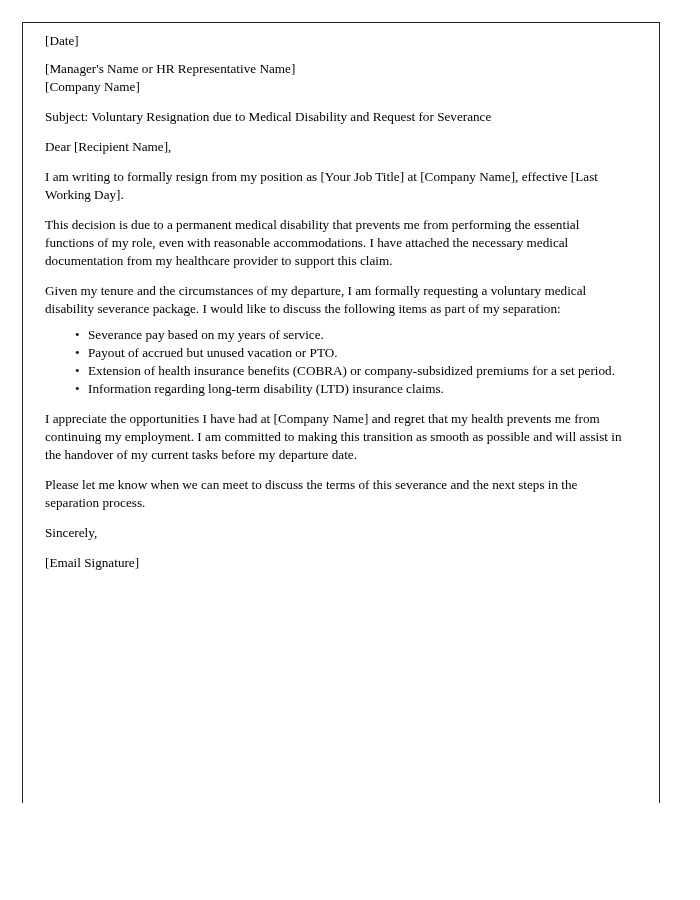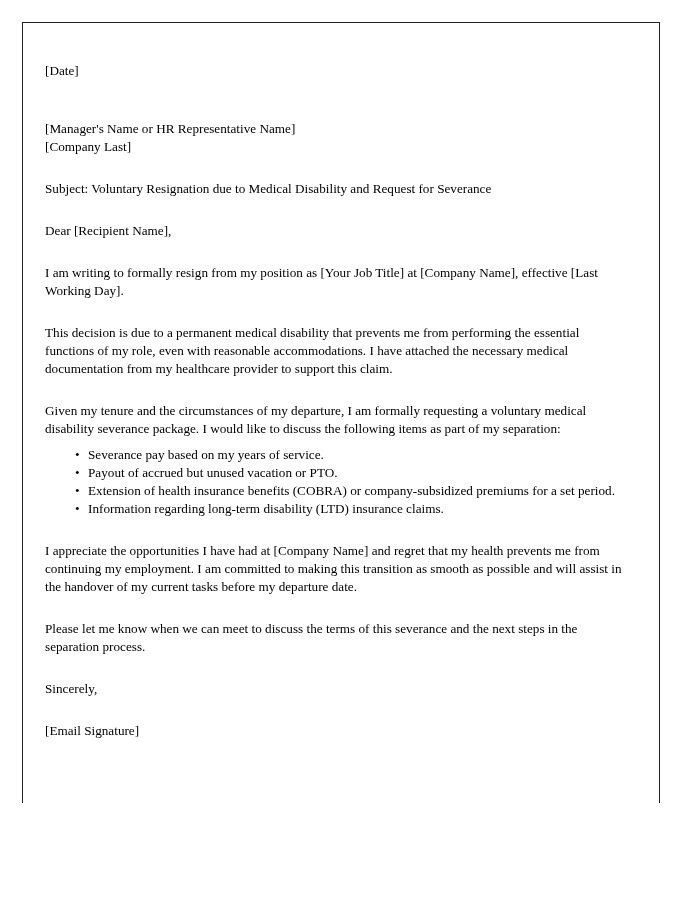--- a/index.html
+++ b/index.html
@@ -35,24 +35,24 @@
     color: #000000;
     font-size: 13.2px;
     line-height: 18px;
     text-align: left;
   }
   .block {
     margin: 0;
     padding: 0;
   }
   .addr-block {
-    margin-top: 40px;
+    margin-top: 10px;
   }
   .para {
-    margin-top: 24px;
+    margin-top: 12px;
   }
   .line {
     display: block;
     white-space: pre-wrap;
   }
   ul.items {
     list-style: none;
     margin: 8px 0 0 0;
     padding: 0;
   }
@@ -77,21 +77,21 @@
 
 <div id="letter">
 
 
   <div class="block addr-block">
     <span class="line">[Date]</span>
   </div>
 
   <div class="block addr-block">
     <span class="line">[Manager's Name or HR Representative Name]</span>
-    <span class="line">[Company Last]</span>
+    <span class="line">[Company Name]</span>
   </div>
 
   <div class="block para">Subject: Voluntary Resignation due to Medical Disability and Request for Severance</div>
 
   <div class="block para">Dear [Recipient Name],</div>
 
   <div class="block para">I am writing to formally resign from my position as [Your Job Title] at [Company Name], effective [Last Working Day].</div>
 
   <div class="block para">This decision is due to a permanent medical disability that prevents me from performing the essential functions of my role, even with reasonable accommodations. I have attached the necessary medical documentation from my healthcare provider to support this claim.</div>
 

